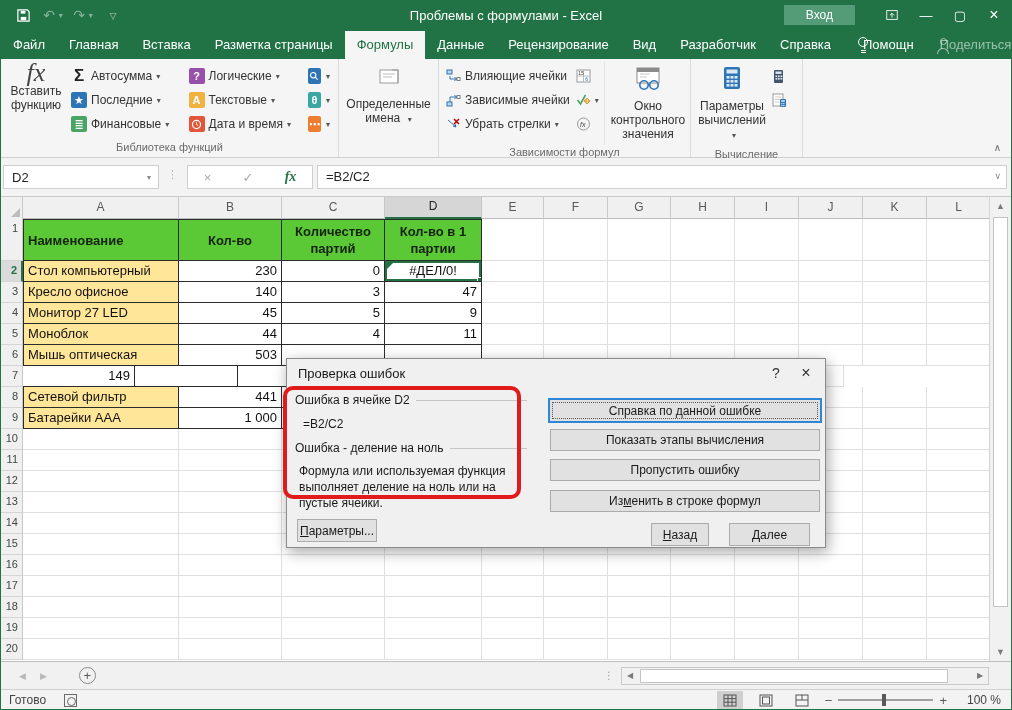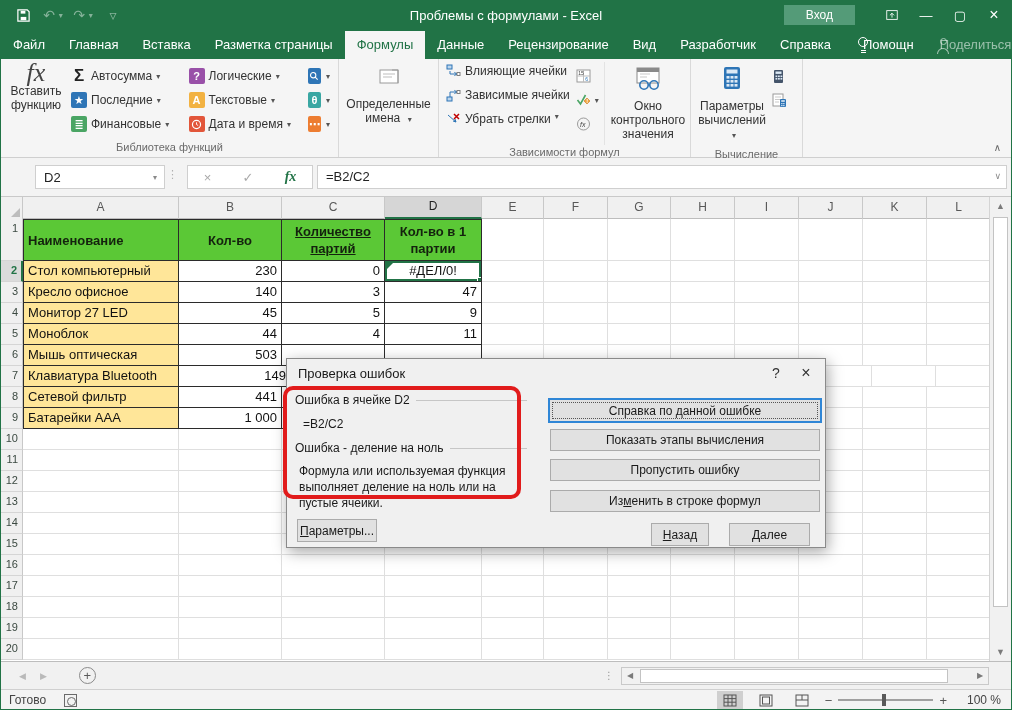--- a/index.html
+++ b/index.html
@@ -40,28 +40,28 @@
   .rgroup-body { flex:1; display:flex; padding:3px 4px 0 4px; }
   .rgroup-label { height:17px; text-align:center; font-size:11px; color:#6a6a6a; line-height:15px; white-space:nowrap; }
   .bigbtn { display:flex; flex-direction:column; align-items:center; justify-content:flex-start; padding:4px 6px; text-align:center; line-height:14px; }
   .bigbtn .bic { margin-bottom:4px; }
   .fx-big { font-size:26px; font-style:italic; color:#444; font-family:"Liberation Serif",serif; }
   .libcol { display:flex; flex-direction:column; justify-content:flex-start; padding-top:2px; }
   .libbtn { display:flex; align-items:center; height:24px; white-space:nowrap; padding:0 4px; }
   .sqic { width:16px; height:16px; border-radius:2px; color:#fff; font-size:11px; font-weight:bold; display:inline-flex; align-items:center; justify-content:center; margin-right:4px; }
   .caret { font-size:8px; color:#555; margin-left:4px; }
   .sigma { font-size:17px; font-weight:bold; color:#222; width:16px; margin-right:4px; text-align:center; }
-  .audit-item { display:flex; height:24px; white-space:nowrap; padding:0 3px; }
+  .audit-item { display:flex; align-items:center; height:24px; white-space:nowrap; padding:0 3px; }
   .smallcol { display:flex; flex-direction:column; justify-content:flex-start; padding-top:2px; }
   .smallbtn { height:24px; display:flex; align-items:center; padding:0 3px; }
   .collapse-ribbon { position:absolute; right:10px; bottom:4px; color:#666; font-size:10px; }
 
   
   .fbar { position:absolute; left:0; top:157px; width:100%; height:39px; background:#f3f3f3; border-bottom:1px solid #c9c9c9; }
-  .namebox { position:absolute; left:2px; top:7px; width:130px; height:24px; background:#fff; border:1px solid #cfcfcf; font-size:13px; color:#222; display:flex; align-items:center;margin-left:32px; }
+  .namebox { position:absolute; left:2px; top:7px; width:156px; height:24px; background:#fff; border:1px solid #cfcfcf; font-size:13px; color:#222; display:flex; align-items:center; }
   .namebox .nbtext { flex:1; padding-left:8px; }
   .namebox .nbdrop { width:18px; text-align:center; color:#8a8a8a; font-size:8px; }
   .fdots { position:absolute; left:166px; top:10px; color:#b0b0b0; font-size:11px; letter-spacing:-1px; }
   .fbtns { position:absolute; left:186px; top:7px; width:126px; height:24px; background:#fff; border:1px solid #cfcfcf; display:flex; align-items:center; justify-content:space-around; }
   .fbtns .g { color:#a8a8a8; font-size:13px; }
   .fbtns .fxg { color:var(--accent); font-style:italic; font-weight:bold; font-family:"Liberation Serif",serif; font-size:14px; }
   .ffield { position:absolute; left:316px; top:7px; right:4px; height:24px; background:#fff; border:1px solid #cfcfcf; font-size:13px; color:#222; line-height:22px; padding-left:8px; }
   .fexpand { position:absolute; right:10px; top:13px; color:#8a8a8a; font-size:9px; }
 
   
@@ -443,21 +443,21 @@
       <div class="colh" style="width: 64px;">I</div>
       <div class="colh" style="width: 64px;">J</div>
       <div class="colh" style="width: 64px;">K</div>
       <div class="colh" style="width: 64px;">L</div>
     </div>
   <div id="grid-rows">
       <div class="grow" style="height: 42px;">
         <div class="rowh">1</div>
         <div class="cell t c0 th h0" style="width: 156px;">Наименование</div>
         <div class="cell t th" style="width: 103px;">Кол-во</div>
-        <div class="cell t th" style="width: 103px; text-decoration: underline;">Количество партий</div>
+        <div class="cell t th" style="width: 103px;">Количество партий</div>
         <div class="cell t th" style="width: 97px;">Кол-во в 1 партии</div>
         <div class="cell" style="width: 62px;"></div>
         <div class="cell" style="width: 64px;"></div>
         <div class="cell" style="width: 63px;"></div>
         <div class="cell" style="width: 64px;"></div>
         <div class="cell" style="width: 64px;"></div>
         <div class="cell" style="width: 64px;"></div>
         <div class="cell" style="width: 64px;"></div>
         <div class="cell" style="width: 64px;"></div>
       </div>
@@ -531,21 +531,20 @@
         <div class="cell" style="width: 64px;"></div>
         <div class="cell" style="width: 63px;"></div>
         <div class="cell" style="width: 64px;"></div>
         <div class="cell" style="width: 64px;"></div>
         <div class="cell" style="width: 64px;"></div>
         <div class="cell" style="width: 64px;"></div>
         <div class="cell" style="width: 64px;"></div>
       </div>
       <div class="grow" style="height: 21px;">
         <div class="rowh">7</div>
-        <div class="cell t c0 nm" style="width: 156px;">Клавиатура Bluetooth</div>
         <div class="cell t num" style="width: 112px;">149</div>
         <div class="cell t num" style="width: 103px;"></div>
         <div class="cell t num" style="width: 97px;"></div>
         <div class="cell" style="width: 62px;"></div>
         <div class="cell" style="width: 64px;"></div>
         <div class="cell" style="width: 63px;"></div>
         <div class="cell" style="width: 64px;"></div>
         <div class="cell" style="width: 64px;"></div>
         <div class="cell" style="width: 64px;"></div>
         <div class="cell" style="width: 64px;"></div>

